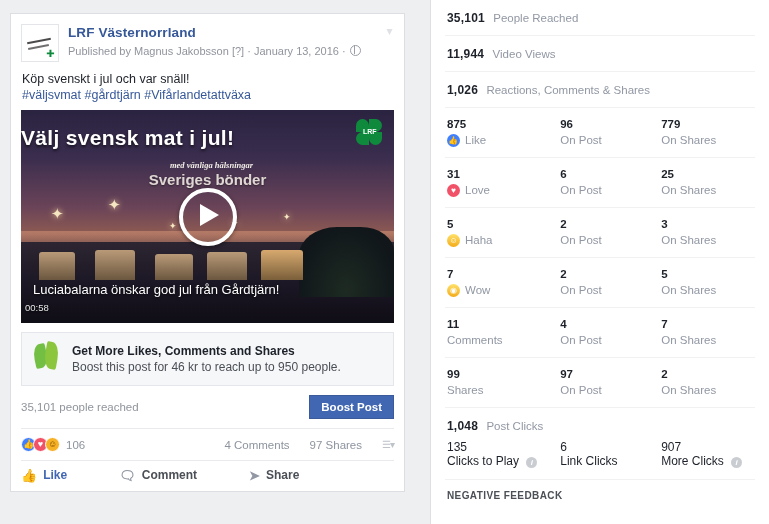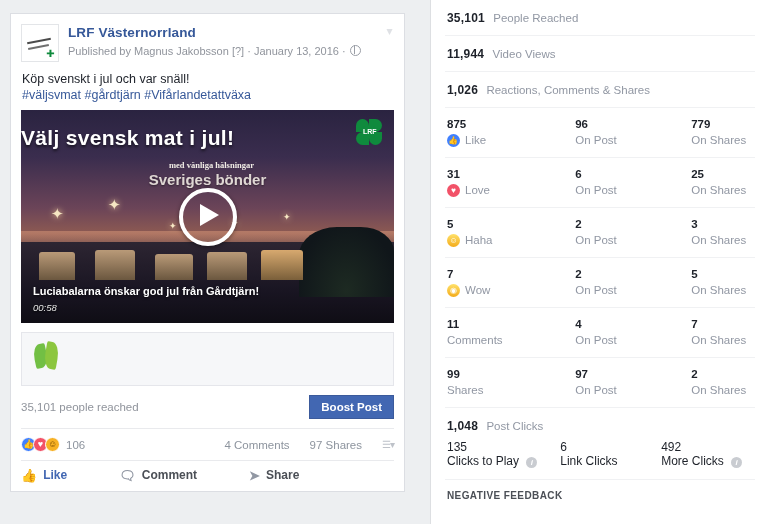--- a/index.html
+++ b/index.html
@@ -51,35 +51,35 @@
   .v-ground{position:absolute;left:0;right:0;bottom:0;height:38%;
     background:linear-gradient(180deg,#2d2532 0%,#191522 60%,#0f0d15 100%);}
   .bale{position:absolute;bottom:20%;border-radius:3px 3px 0 0;
     background:linear-gradient(180deg,#b99a78,#6b573f);}
   .star{position:absolute;color:#f6e7c3;font-size:15px;line-height:15px;text-shadow:0 0 6px #ffdca0;}
   .tree{position:absolute;right:0;bottom:12%;width:95px;height:70px;border-radius:40% 35% 0 0;
     background:radial-gradient(ellipse at 50% 90%, #1d2a22 0%, #10161a 75%);}
   .v-title{position:absolute;left:0;right:0;top:16px;text-align:left;
     font-size:21px;font-weight:bold;color:#fff;letter-spacing:.3px;text-shadow:0 2px 3px rgba(0,0,0,.6);}
   .v-sub1{position:absolute;left:8px;right:0;top:50px;text-align:center;
-    font-family:"Liberation Serif", serif;font-size:8.5px;color:#f0ece5;font-weight:bold;}
+    font-family:"Liberation Serif", serif;font-size:8.5px;color:#f0ece5;font-weight:bold;font-style:italic;}
   .v-sub2{position:absolute;left:0;right:0;top:61px;text-align:center;
     font-size:15px;font-weight:bold;color:#efe9e2;opacity:.9;text-shadow:0 1px 2px rgba(0,0,0,.5);}
   .play{
     position:absolute;left:50%;top:50%;transform:translate(-50%,-50%);
     width:50px;height:50px;border:4px solid #fff;border-radius:50%;
     box-shadow:0 1px 4px rgba(0,0,0,.45);
   }
   .play:after{
     content:"";position:absolute;left:17px;top:12px;
     border-left:19px solid #fff;border-top:11px solid transparent;border-bottom:11px solid transparent;
   }
   .v-caption{position:absolute;left:12px;bottom:26px;right:12px;
-    font-size:11px;font-weight:bold;color:#fff;text-shadow:0 1px 3px rgba(0,0,0,.75);}
-  .v-time{position:absolute;left:12px;bottom:10px;font-size:9.5px;color:#e6e6e6;text-shadow:0 1px 2px rgba(0,0,0,.8);font-style:italic;}
+    font-size:13px;font-weight:normal;color:#fff;text-shadow:0 1px 3px rgba(0,0,0,.75);}
+  .v-time{position:absolute;left:4px;bottom:10px;font-size:9.5px;color:#e6e6e6;text-shadow:0 1px 2px rgba(0,0,0,.8);}
   .lrf-badge{position:absolute;right:12px;top:9px;width:26px;height:26px;}
   .lrf-badge .lf{position:absolute;width:13px;height:13px;background:#0f8a3d;border-radius:50% 50% 50% 0;}
   .lrf-badge .c{position:absolute;left:7px;top:7px;width:12px;height:12px;background:#0f8a3d;border-radius:2px;
       font-size:7px;color:#fff;text-align:center;line-height:12px;font-weight:bold;}
 
   
   .boost{margin:9px 10px 0 10px;background:#f6f7f9;border:1px solid #e5e6eb;
       display:flex;align-items:center;padding:9px 10px;box-sizing:border-box;}
   .leaf{position:relative;width:30px;height:34px;flex:0 0 30px;margin-right:10px;}
   .leaf .l1{position:absolute;left:2px;top:2px;width:13px;height:24px;background:#72bf44;border-radius:60% 10% 60% 10%;transform:rotate(-12deg);}
@@ -114,21 +114,21 @@
   
   .insights{
     position:absolute;left:430px;top:0;width:339px;height:524px;
     background:#fff;border-left:1px solid #dddfe2;box-sizing:border-box;
     padding:0 14px;
   }
   .big-row{padding:11px 2px 10px 2px;border-bottom:1px solid #f0f1f3;}
   .big-num{font-size:12px;font-weight:bold;color:#1d2129;letter-spacing:.2px;}
   .big-lbl{font-size:11.5px;color:#9197a3;margin-left:5px;}
 
-  .rx{display:flex;padding:9px 2px 9px 2px;border-bottom:1px solid #f0f1f3;gap:15px;}
+  .rx{display:flex;padding:9px 2px 9px 2px;border-bottom:1px solid #f0f1f3;}
   .rx .col{flex:1;}
   .rx .col:nth-child(1){flex:0 0 37%;}
   .rx .col:nth-child(2){flex:0 0 33%;}
   .rx .n{font-size:11.5px;font-weight:bold;color:#1d2129;line-height:15px;}
   .rx .l{font-size:11.5px;color:#9197a3;line-height:16px;display:flex;align-items:center;}
   .rx .l .emo{width:13px;height:13px;border-radius:50%;margin-right:5px;display:inline-block;
       font-size:8px;line-height:13px;text-align:center;color:#fff;flex:0 0 13px;}
   .e-like{background:#4080ff;}
   .e-love{background:#f25268;}
   .e-haha{background:linear-gradient(180deg,#ffe16a,#f3ab1a);color:#6b4300;}
@@ -208,20 +208,24 @@
       <div class="play"></div>
       <div class="v-caption">Luciabalarna önskar god jul från Gårdtjärn!</div>
       <div class="v-time">00:58</div>
     </div>
 
     <div class="boost">
       <div class="leaf">
           <i class="l1"></i>
           <i class="l2"></i>
         </div>
+      <div>
+        <div class="boost-t1">Get More Likes, Comments and Shares</div>
+        <div class="boost-t2">Boost this post for 46 kr to reach up to 950 people.</div>
+      </div>
     </div>
 
     <div class="reach-row">
       <span class="reach-txt">35,101 people reached</span>
       <span class="boost-btn">Boost Post</span>
     </div>
 
     <div class="react-row">
       <div class="react-left">
         <span class="rpill r-like">👍</span>
@@ -380,21 +384,21 @@
         <div class="l">
           <span>Clicks to Play</span>
           <span class="info-i">i</span>
         </div>
       </div>
       <div class="col">
         <div class="n">6</div>
         <div class="l">Link Clicks</div>
       </div>
       <div class="col">
-        <div class="n">492</div>
+        <div class="n">907</div>
         <div class="l">
           <span>More Clicks</span>
           <span class="info-i">i</span>
         </div>
       </div>
     </div>
 
     <div class="nf">
       <div class="nf-title">NEGATIVE FEEDBACK</div>
 

